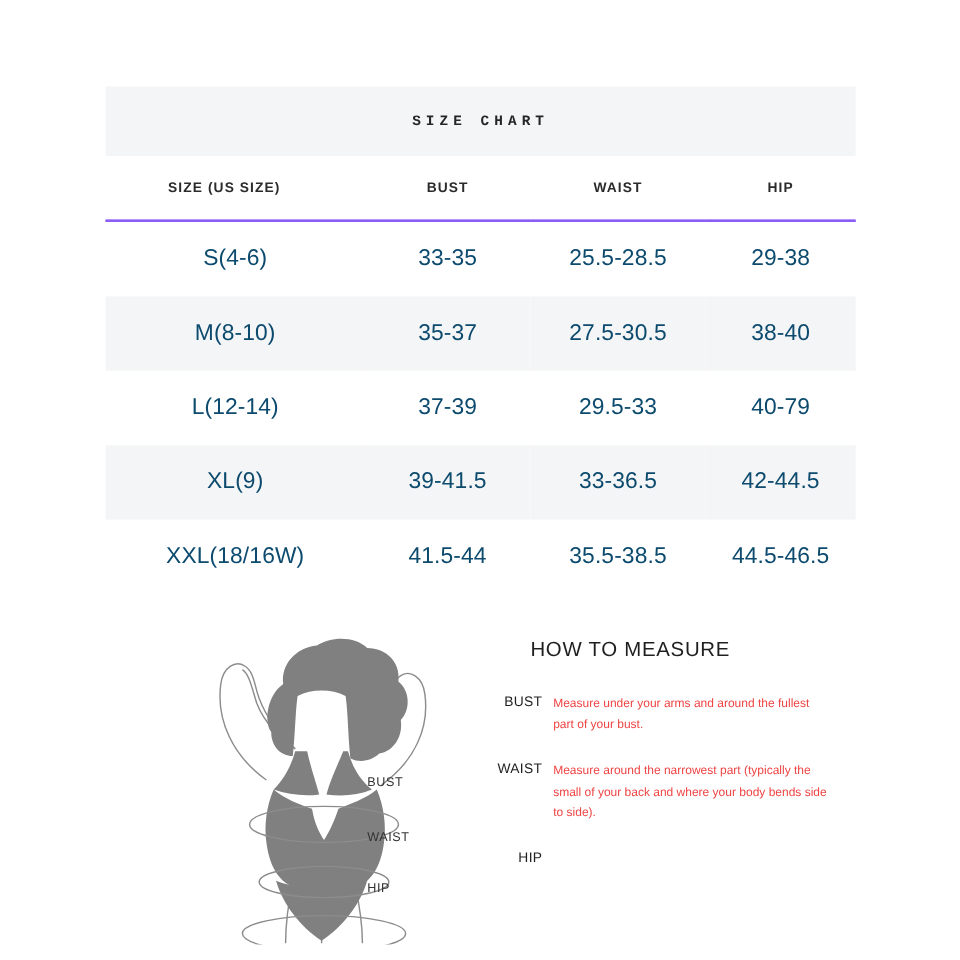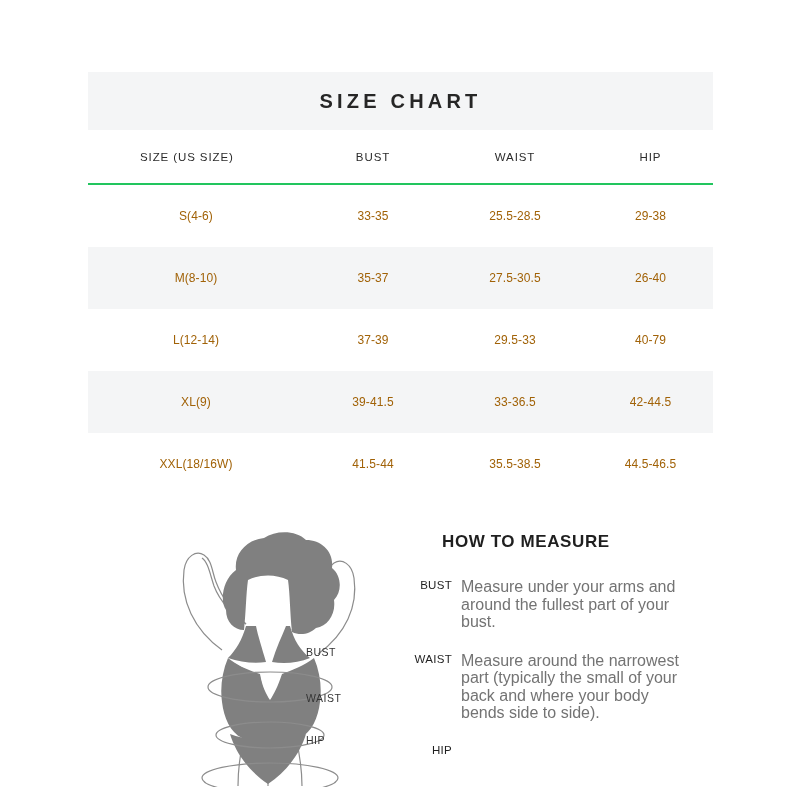--- a/index.html
+++ b/index.html
@@ -26,56 +26,57 @@
   }
 
   #title-band {
     background: #f4f5f6;
     height: 58px;
     display: flex;
     align-items: center;
     justify-content: center;
   }
   #title-band .title-text {
-    font-size: 20px;
+    font-size: 12px;
     letter-spacing: 4.2px;
     font-weight: 700;
     color: #262626;
+    font-family: Liberation Mono, monospace;
   }
 
   table.size-table {
     border-collapse: collapse;
     width: 625px;
     table-layout: fixed;
   }
   table.size-table col.c-size  { width: 216px; }
   table.size-table col.c-bust  { width: 138px; }
   table.size-table col.c-waist { width: 146px; }
   table.size-table col.c-hip   { width: 125px; }
 
   table.size-table thead th {
     height: 53px;
     font-size: 11.5px;
-    font-weight: 400;
+    font-weight: 700;
     letter-spacing: 0.9px;
     color: #2b2b2b;
     text-align: center;
     vertical-align: middle;
-    border-bottom: 2px solid #22c55e;
+    border-bottom: 2px solid #8b5cf6;
     padding: 0;
   }
   table.size-table thead th.th-size {
     text-align: left;
     padding-left: 52px;
   }
 
   table.size-table tbody td {
     height: 62px;
-    font-size: 12px;
-    color: #a16207;
+    font-size: 19px;
+    color: #0c4a6e;
     text-align: center;
     vertical-align: middle;
     padding: 0;
     letter-spacing: 0.1px;
   }
   table.size-table tbody tr.shaded td {
     background: #f4f5f6;
   }
 
   
@@ -100,42 +101,42 @@
   
   #howto {
     position: absolute;
     left: 400px;
     top: 20px;
     width: 290px;
   }
   #howto h2 {
     margin: 0 0 26px 42px;
     font-size: 17px;
-    font-weight: 700;
+    font-weight: 400;
     letter-spacing: 0.6px;
     color: #1f1f1f;
   }
   .measure-row {
     display: flex;
     margin-bottom: 21px;
   }
   .measure-row .m-label {
     width: 52px;
     flex: 0 0 52px;
     text-align: right;
     font-size: 11.5px;
     letter-spacing: 0.3px;
     color: #1f1f1f;
     padding-top: 1px;
   }
   .measure-row .m-text {
     margin-left: 9px;
-    font-size: 16px;
+    font-size: 10px;
     line-height: 17.5px;
-    color: #737373;
+    color: #ef4444;
   }
 
   .fig-label {
     position: absolute;
     font-size: 10.5px;
     letter-spacing: 0.5px;
     color: #333333;
   }
 </style>
 </head>
@@ -166,21 +167,21 @@
       <tr>
         <td>S(4-6)</td>
         <td>33-35</td>
         <td>25.5-28.5</td>
         <td>29-38</td>
       </tr>
       <tr class="shaded">
         <td>M(8-10)</td>
         <td>35-37</td>
         <td>27.5-30.5</td>
-        <td>26-40</td>
+        <td>38-40</td>
       </tr>
       <tr>
         <td>L(12-14)</td>
         <td>37-39</td>
         <td>29.5-33</td>
         <td>40-79</td>
       </tr>
       <tr class="shaded">
         <td>XL(9)</td>
         <td>39-41.5</td>

